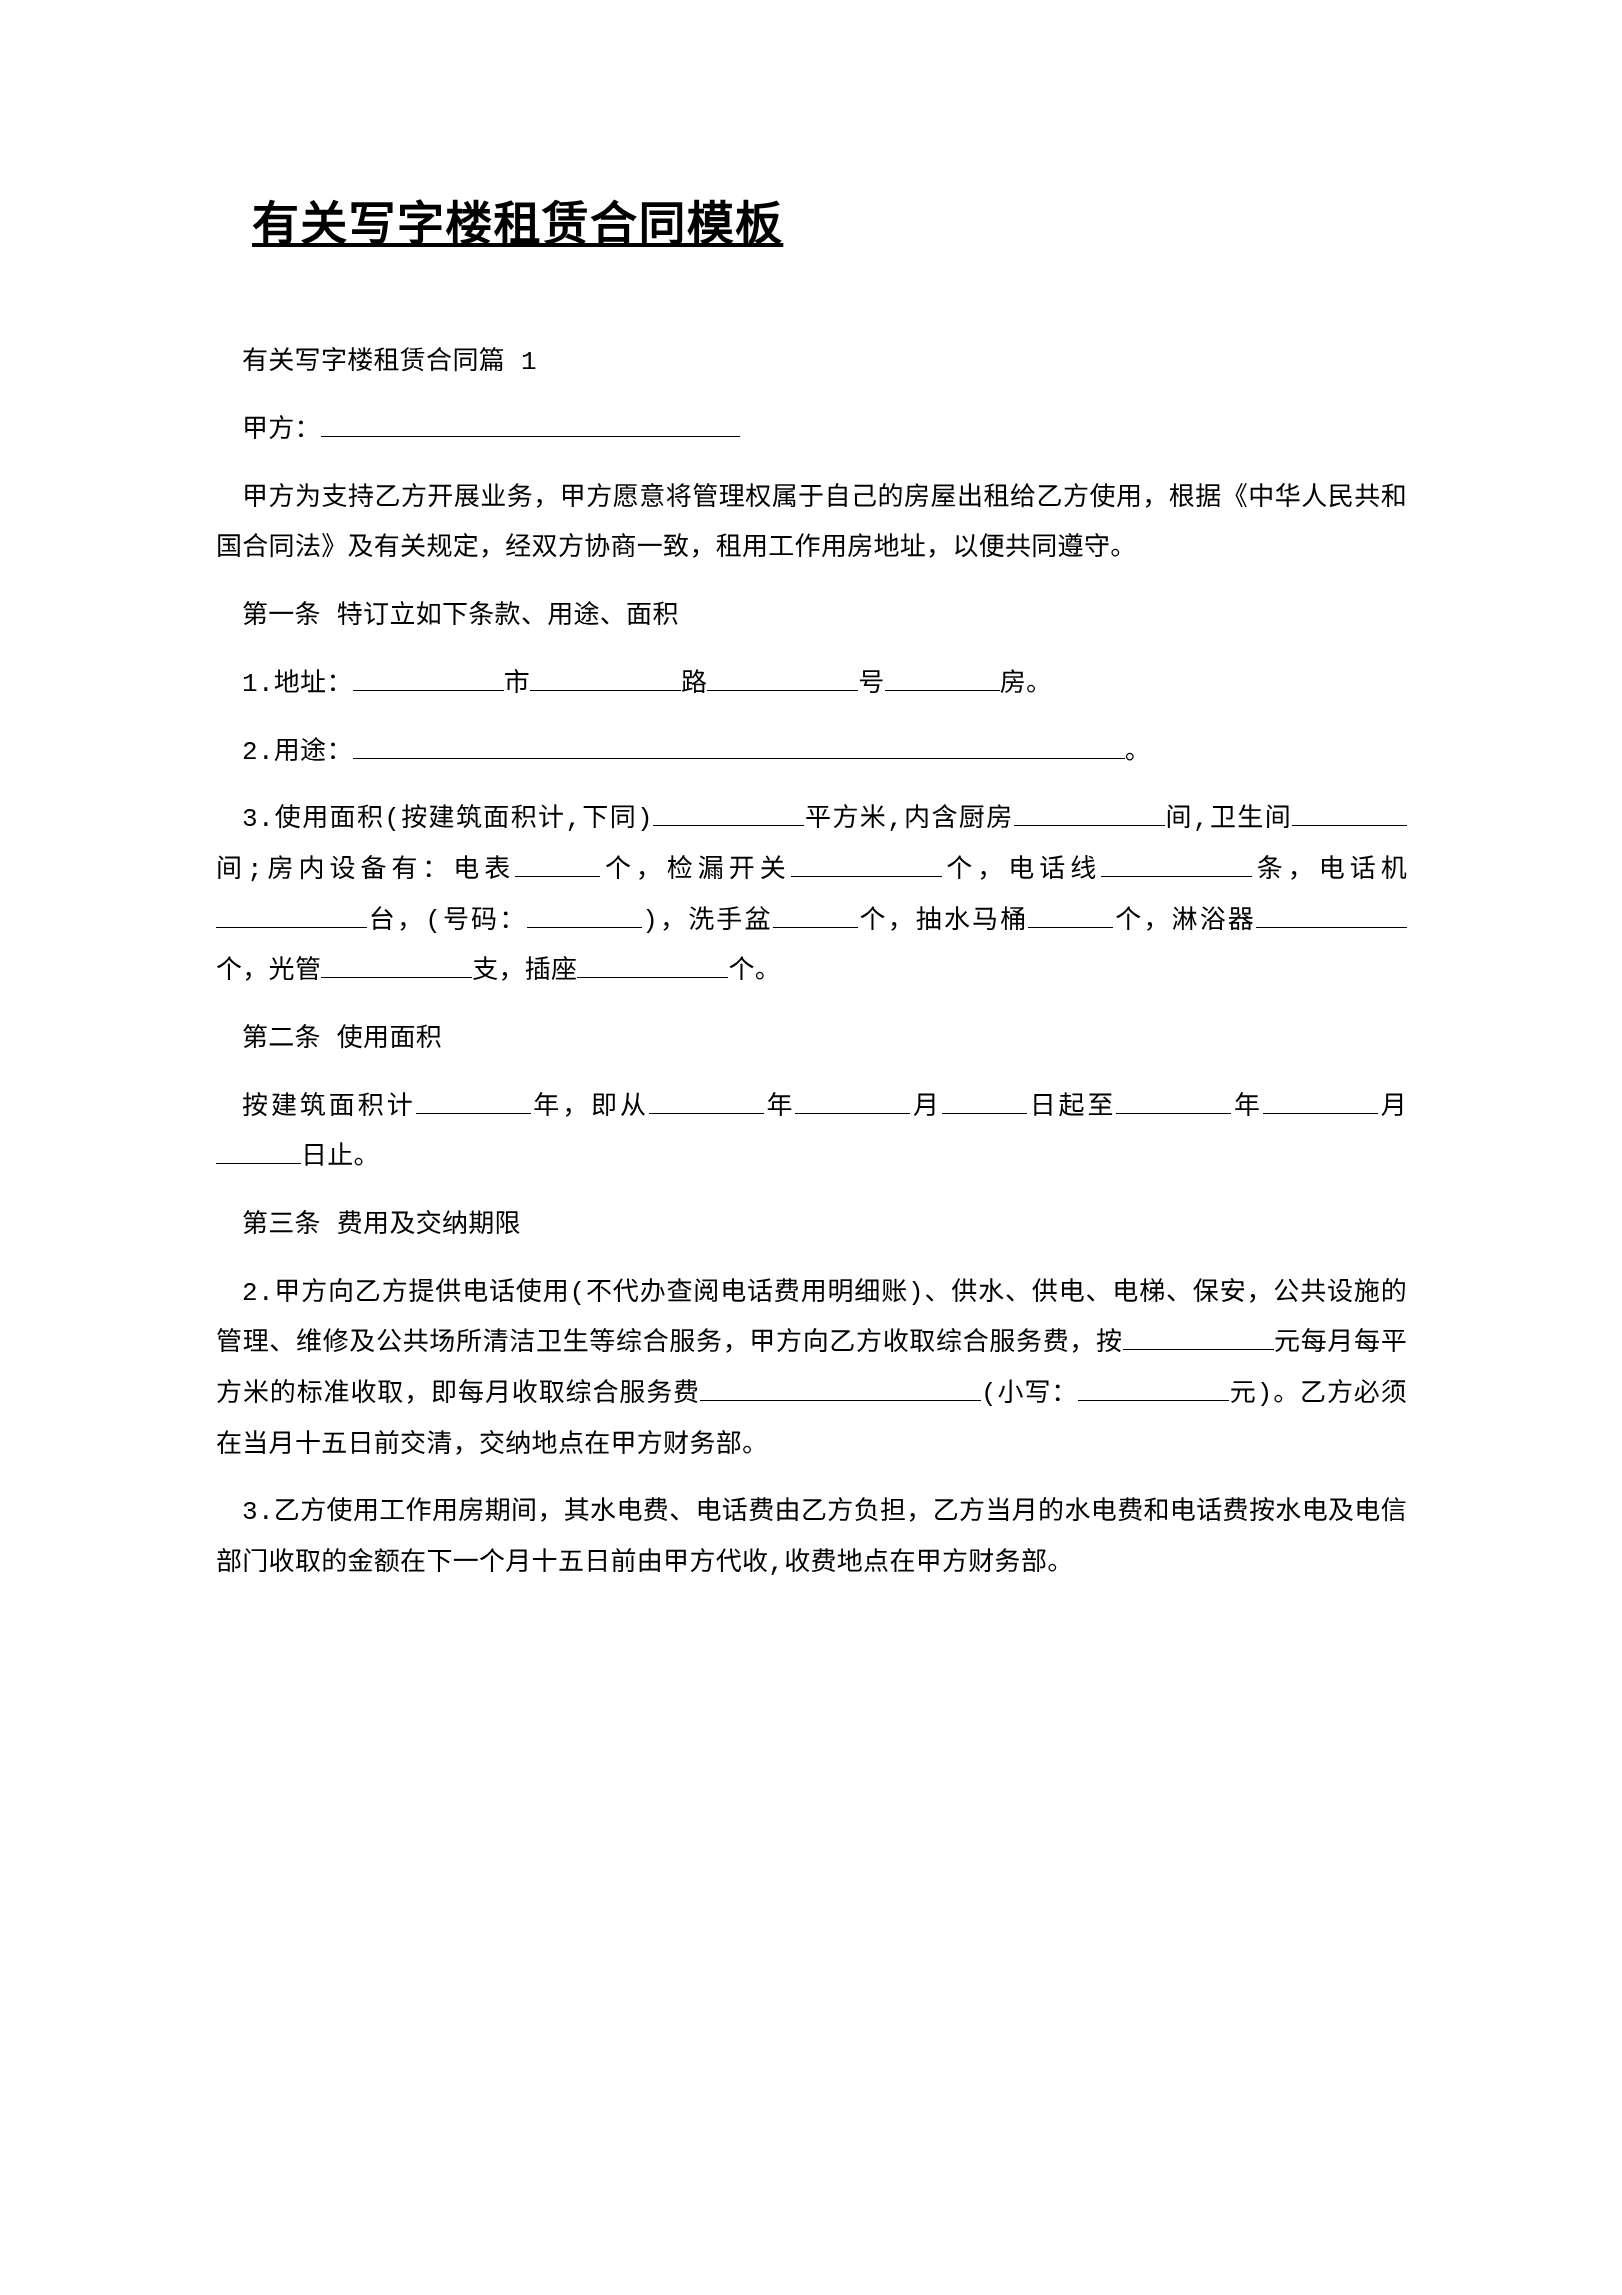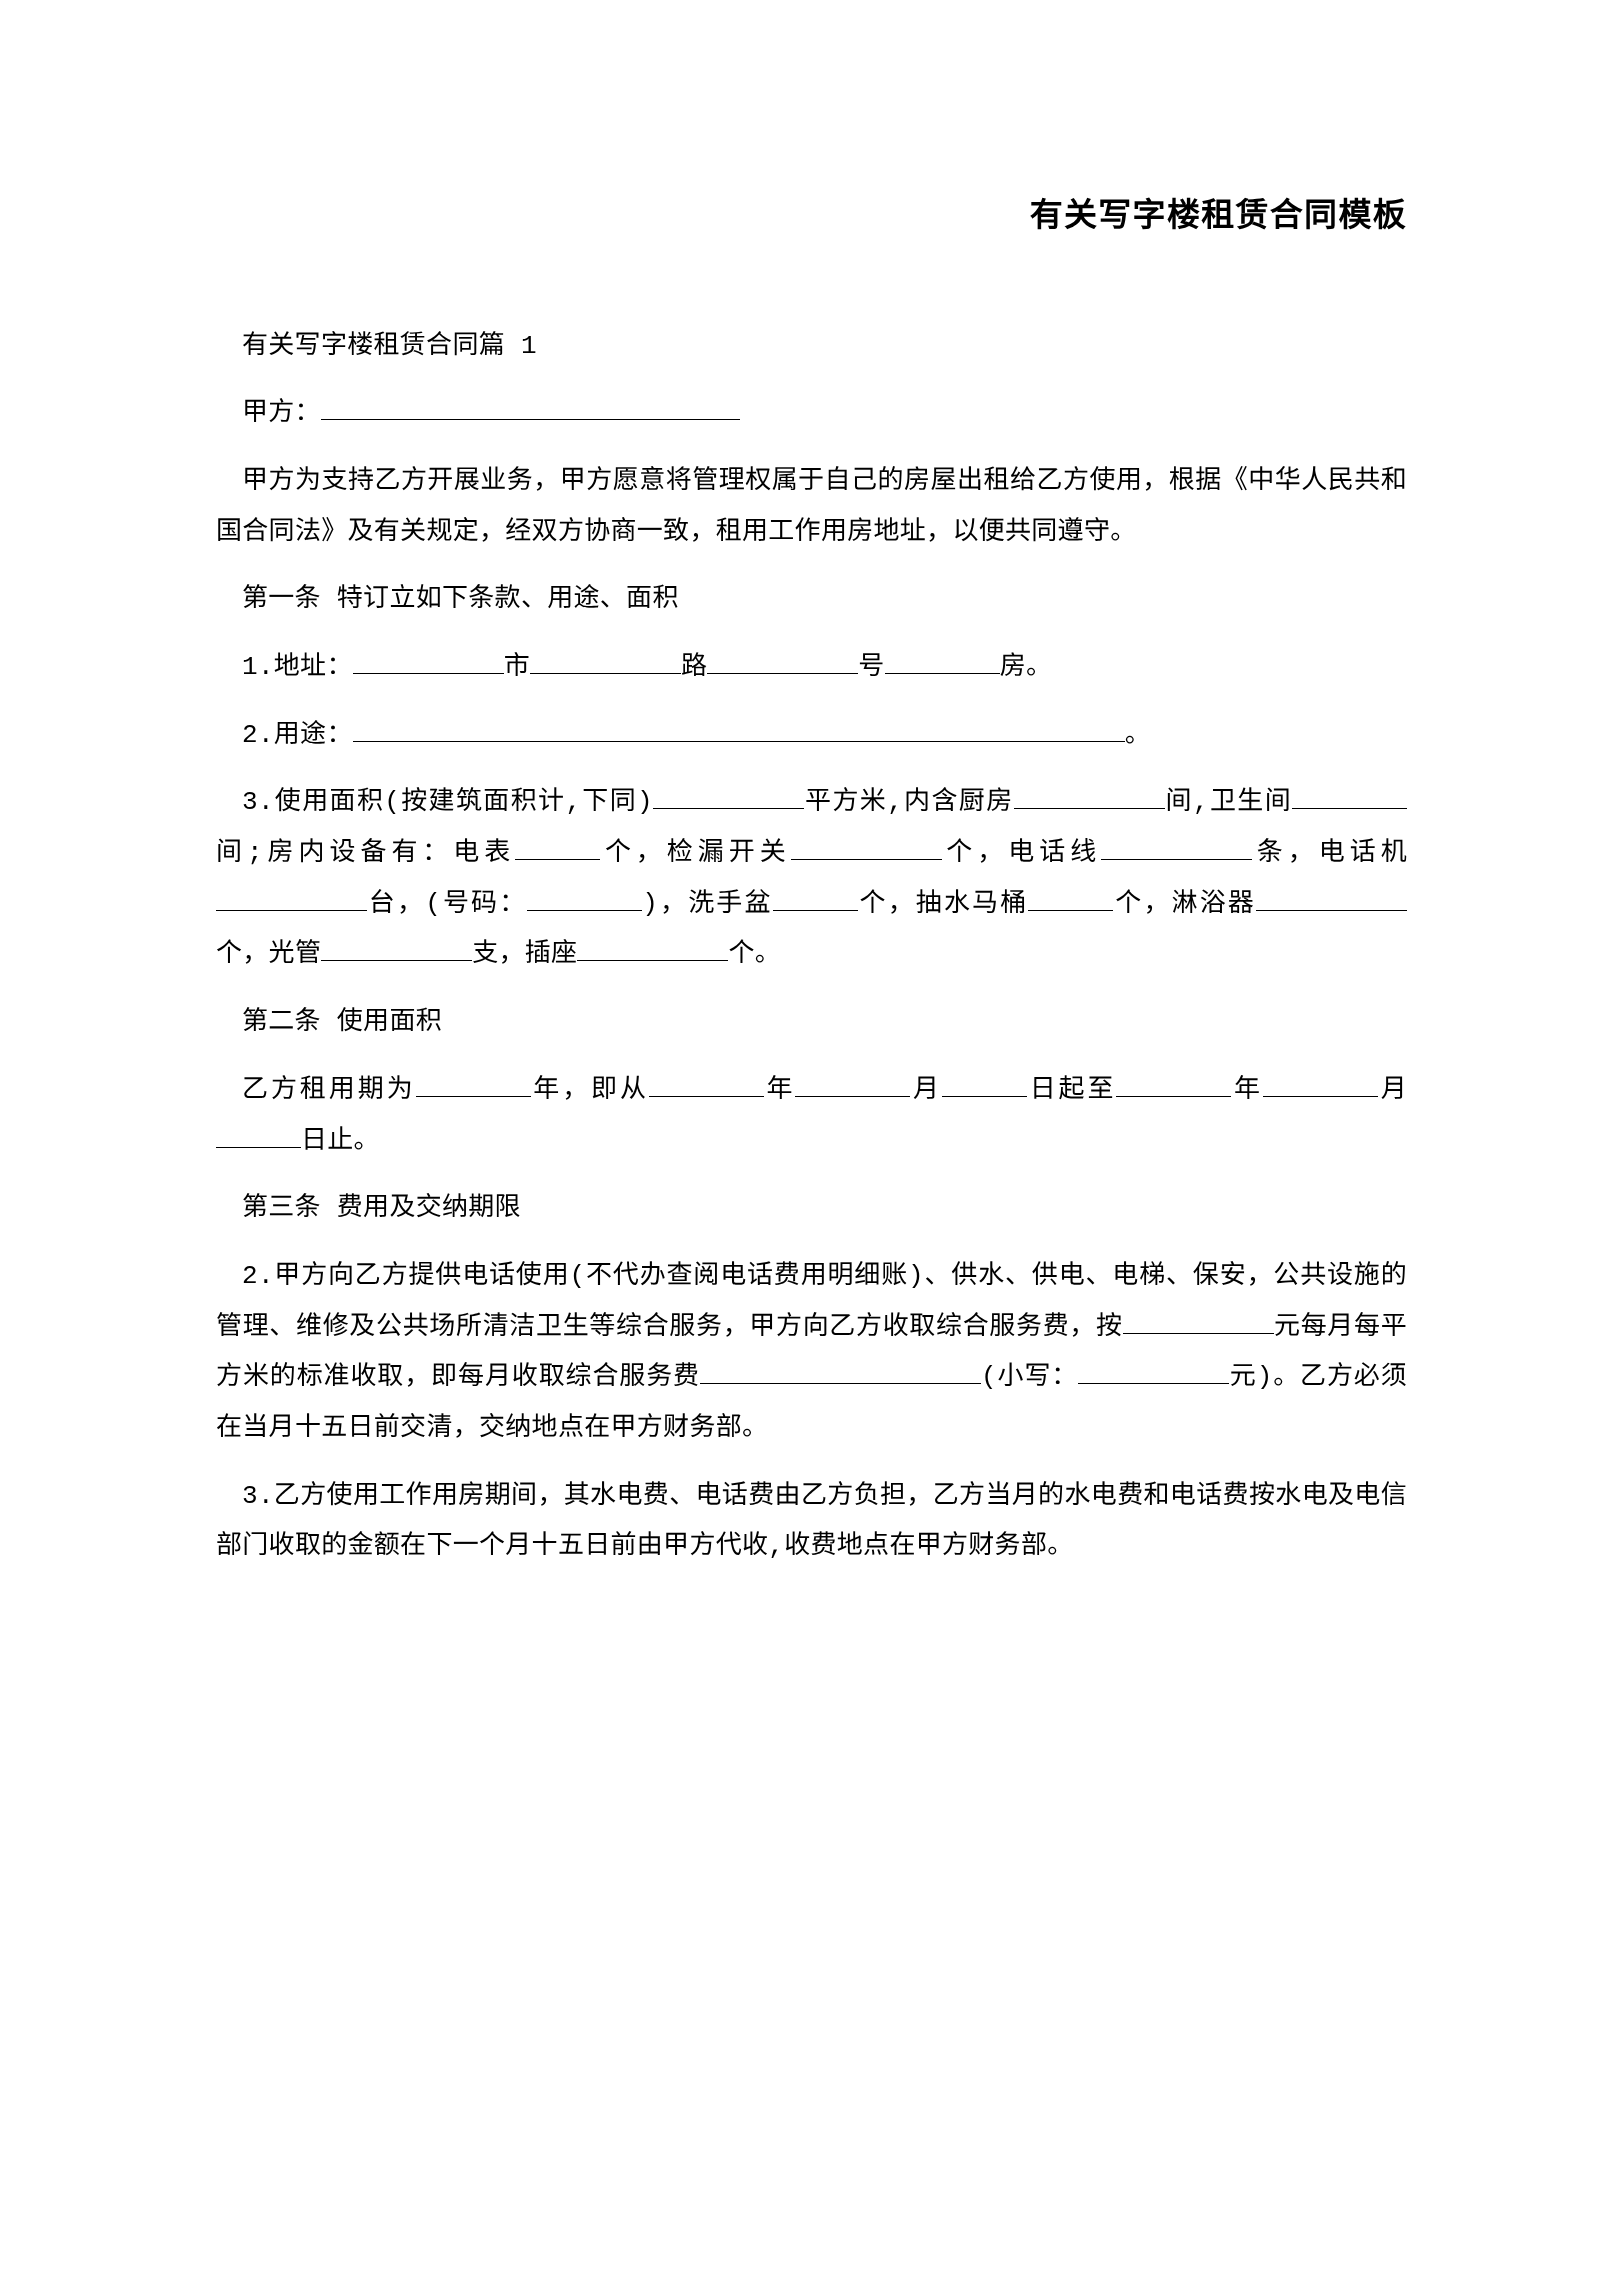--- a/index.html
+++ b/index.html
@@ -16,26 +16,27 @@
   }
   .page {
     width: 1623px;
     height: 2295px;
     box-sizing: border-box;
     padding: 196px 216px 170px 216px;
     position: relative;
   }
   .doc-title {
     font-family: "Liberation Serif", "DejaVu Serif", serif;
-    font-size: 33px;
+    font-size: 47px;
     font-weight: bold;
     letter-spacing: 1.3px;
-    text-align: right;
+    text-align: left;
     margin: 0 0 85px 36px;
     line-height: 1.2;
+    text-decoration: underline;
   }
   .body-block {
     font-size: 26px;
     line-height: 1.95;
     text-align: justify;
     letter-spacing: 0.3px;
     font-family: Liberation Mono, monospace;
   }
   p.indent {
     margin: 0 0 17px 0;
@@ -81,21 +82,21 @@
       <span>2.用途：</span><span class="blank" style="width:772px"></span><span>。</span>
     </p>
 
     <p class="indent">
       <span>3.使用面积(按建筑面积计,下同)</span><span class="blank b-lg"></span><span>平方米,内含厨房</span><span class="blank b-lg"></span><span>间,卫生间</span><span class="blank b-md"></span><span>间;房内设备有：电表</span><span class="blank b-sm"></span><span>个，检漏开关</span><span class="blank b-lg"></span><span>个，电话线</span><span class="blank b-lg"></span><span>条，电话机</span><span class="blank b-lg"></span><span>台，(号码：</span><span class="blank b-md"></span><span>)，洗手盆</span><span class="blank b-sm"></span><span>个，抽水马桶</span><span class="blank b-sm"></span><span>个，淋浴器</span><span class="blank b-lg"></span><span>个，光管</span><span class="blank b-lg"></span><span>支，插座</span><span class="blank b-lg"></span><span>个。</span>
     </p>
 
     <p class="indent">第二条  使用面积</p>
 
     <p class="indent">
-      <span>乙方租用期为</span><span class="blank b-md"></span><span>年，即从</span><span class="blank b-md"></span><span>年</span><span class="blank b-md"></span><span>月</span><span class="blank b-sm"></span><span>日起至</span><span class="blank b-md"></span><span>年</span><span class="blank b-md"></span><span>月</span><span class="blank b-sm"></span><span>日止。</span>
+      <span>按建筑面积计</span><span class="blank b-md"></span><span>年，即从</span><span class="blank b-md"></span><span>年</span><span class="blank b-md"></span><span>月</span><span class="blank b-sm"></span><span>日起至</span><span class="blank b-md"></span><span>年</span><span class="blank b-md"></span><span>月</span><span class="blank b-sm"></span><span>日止。</span>
     </p>
 
     <p class="indent">第三条  费用及交纳期限</p>
 
 
     <p class="indent">
       <span>2.甲方向乙方提供电话使用(不代办查阅电话费用明细账)、供水、供电、电梯、保安，公共设施的管理、维修及公共场所清洁卫生等综合服务，甲方向乙方收取综合服务费，按</span><span class="blank b-lg"></span><span>元每月每平方米的标准收取，即每月收取综合服务费</span><span class="blank b-xxl"></span><span>(小写：</span><span class="blank b-lg"></span><span>元)。乙方必须在当月十五日前交清，交纳地点在甲方财务部。</span>
     </p>
 
     <p class="indent">3.乙方使用工作用房期间，其水电费、电话费由乙方负担，乙方当月的水电费和电话费按水电及电信部门收取的金额在下一个月十五日前由甲方代收,收费地点在甲方财务部。</p>

